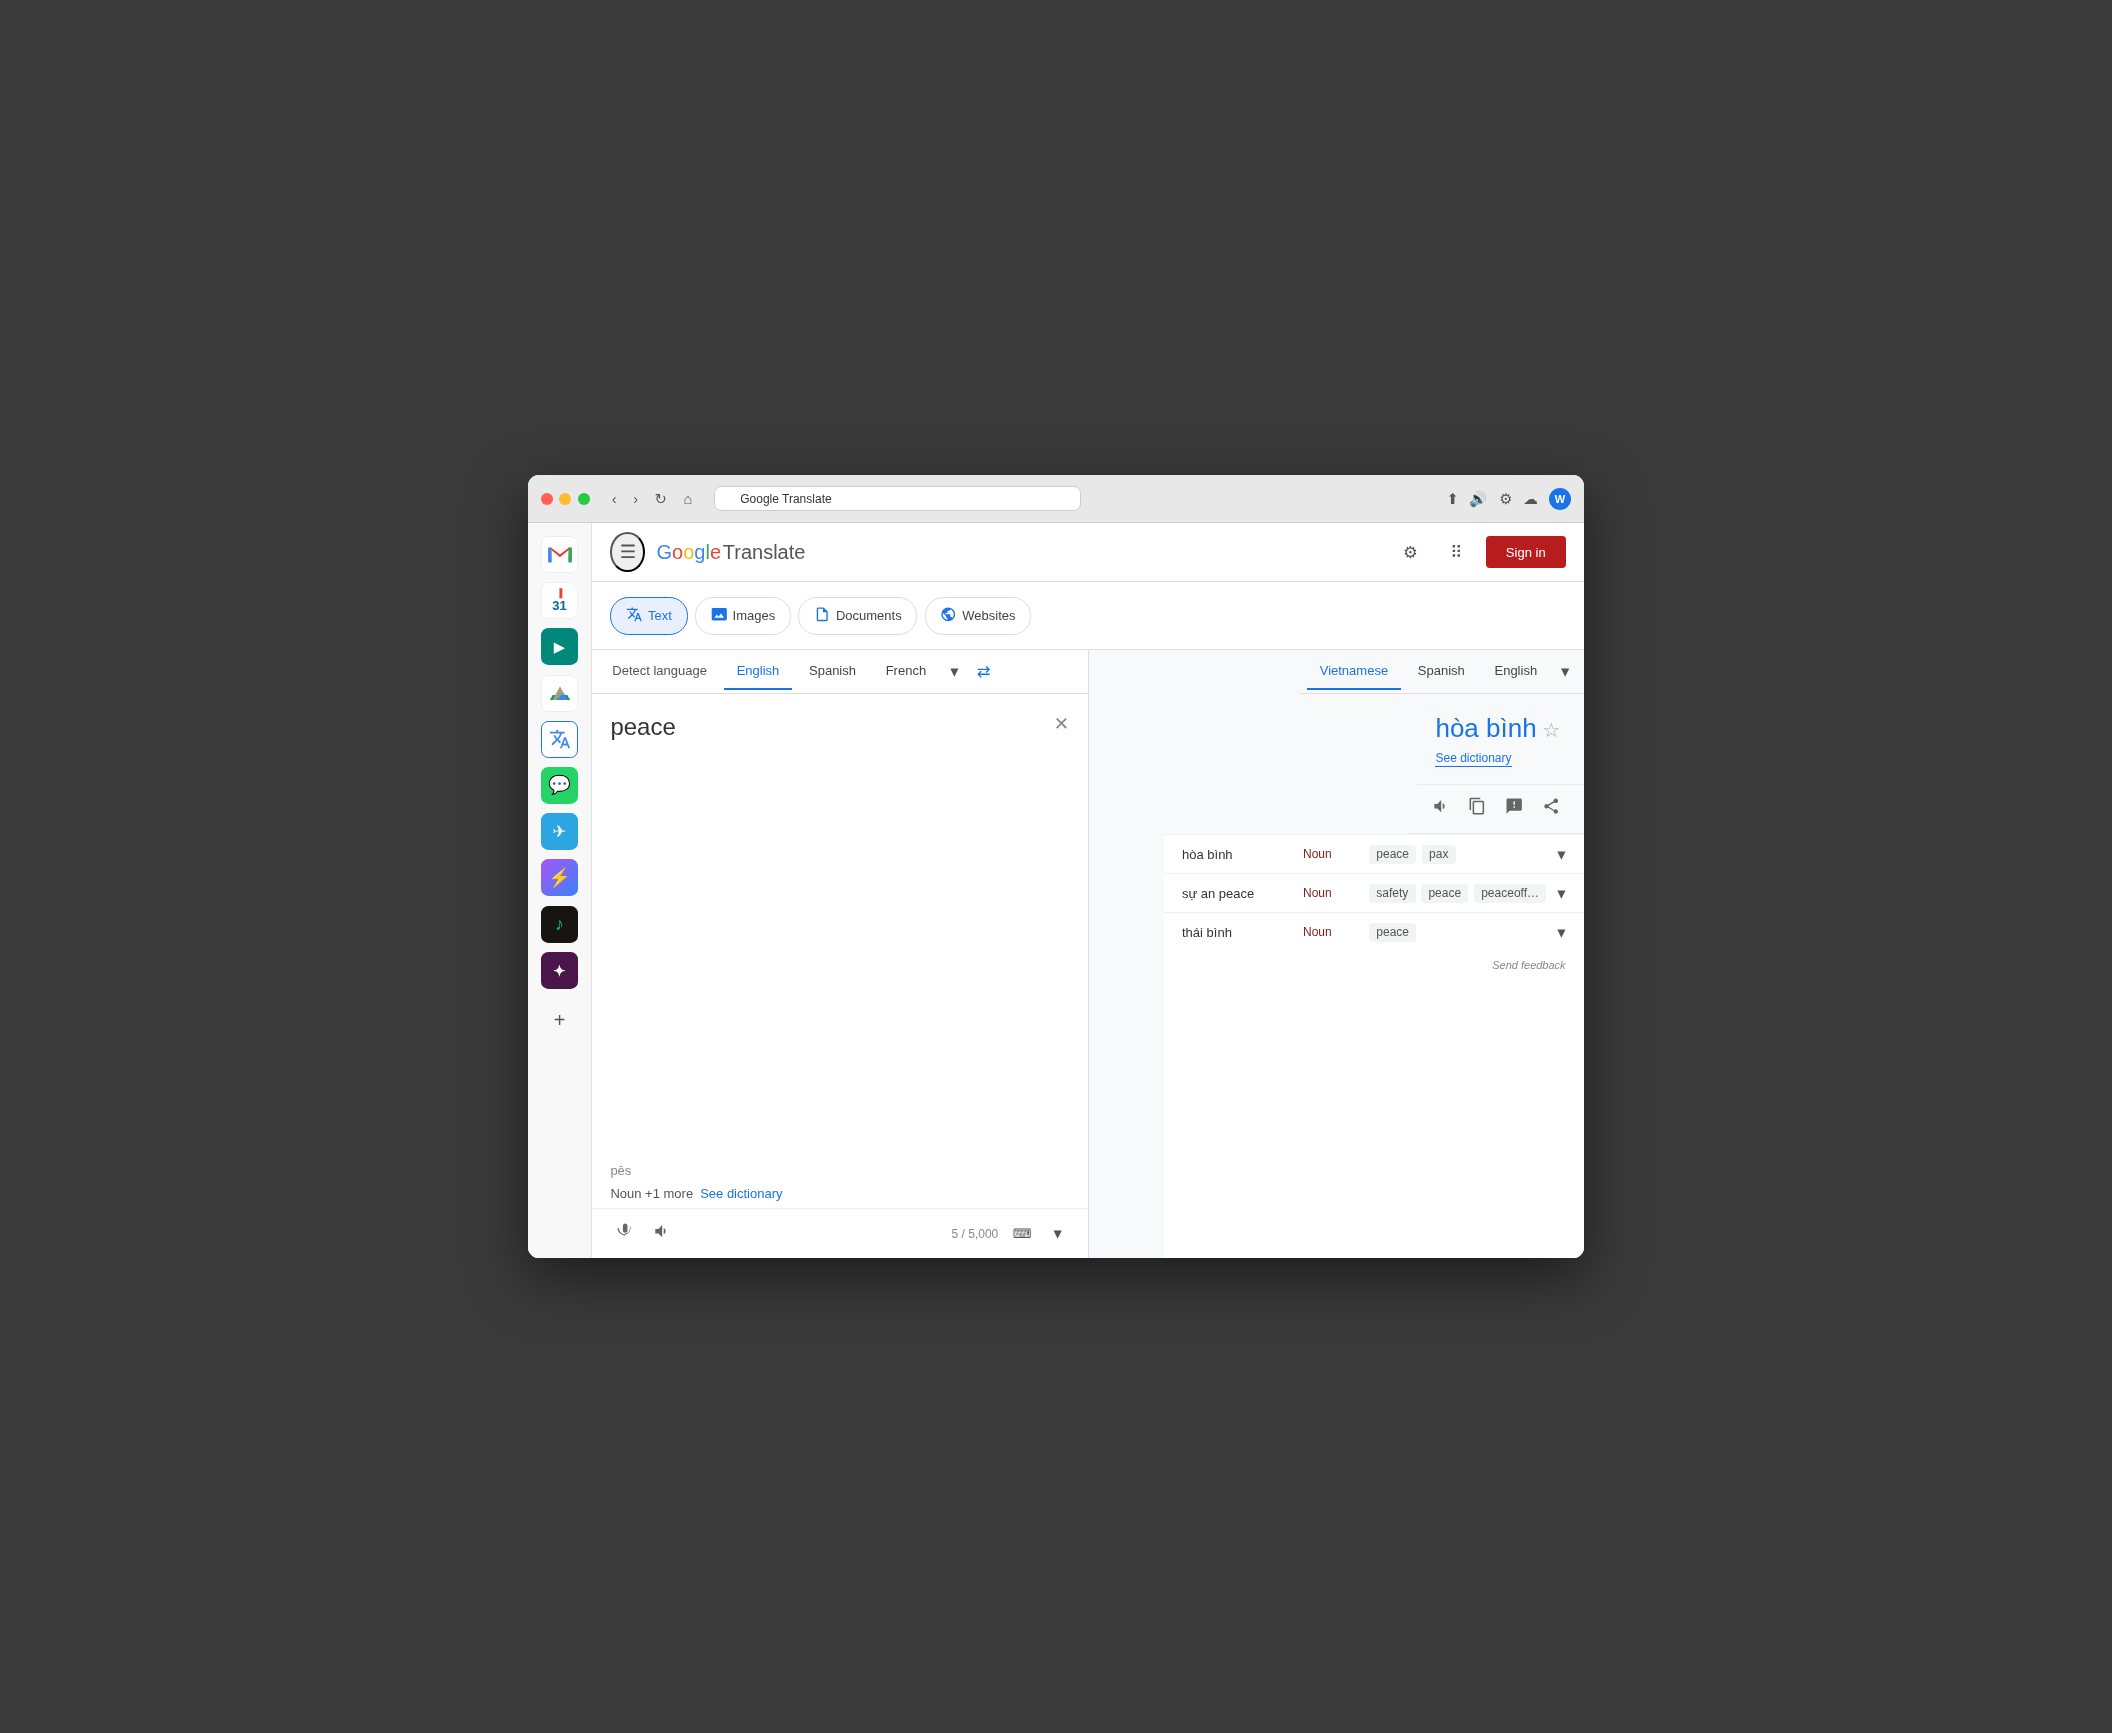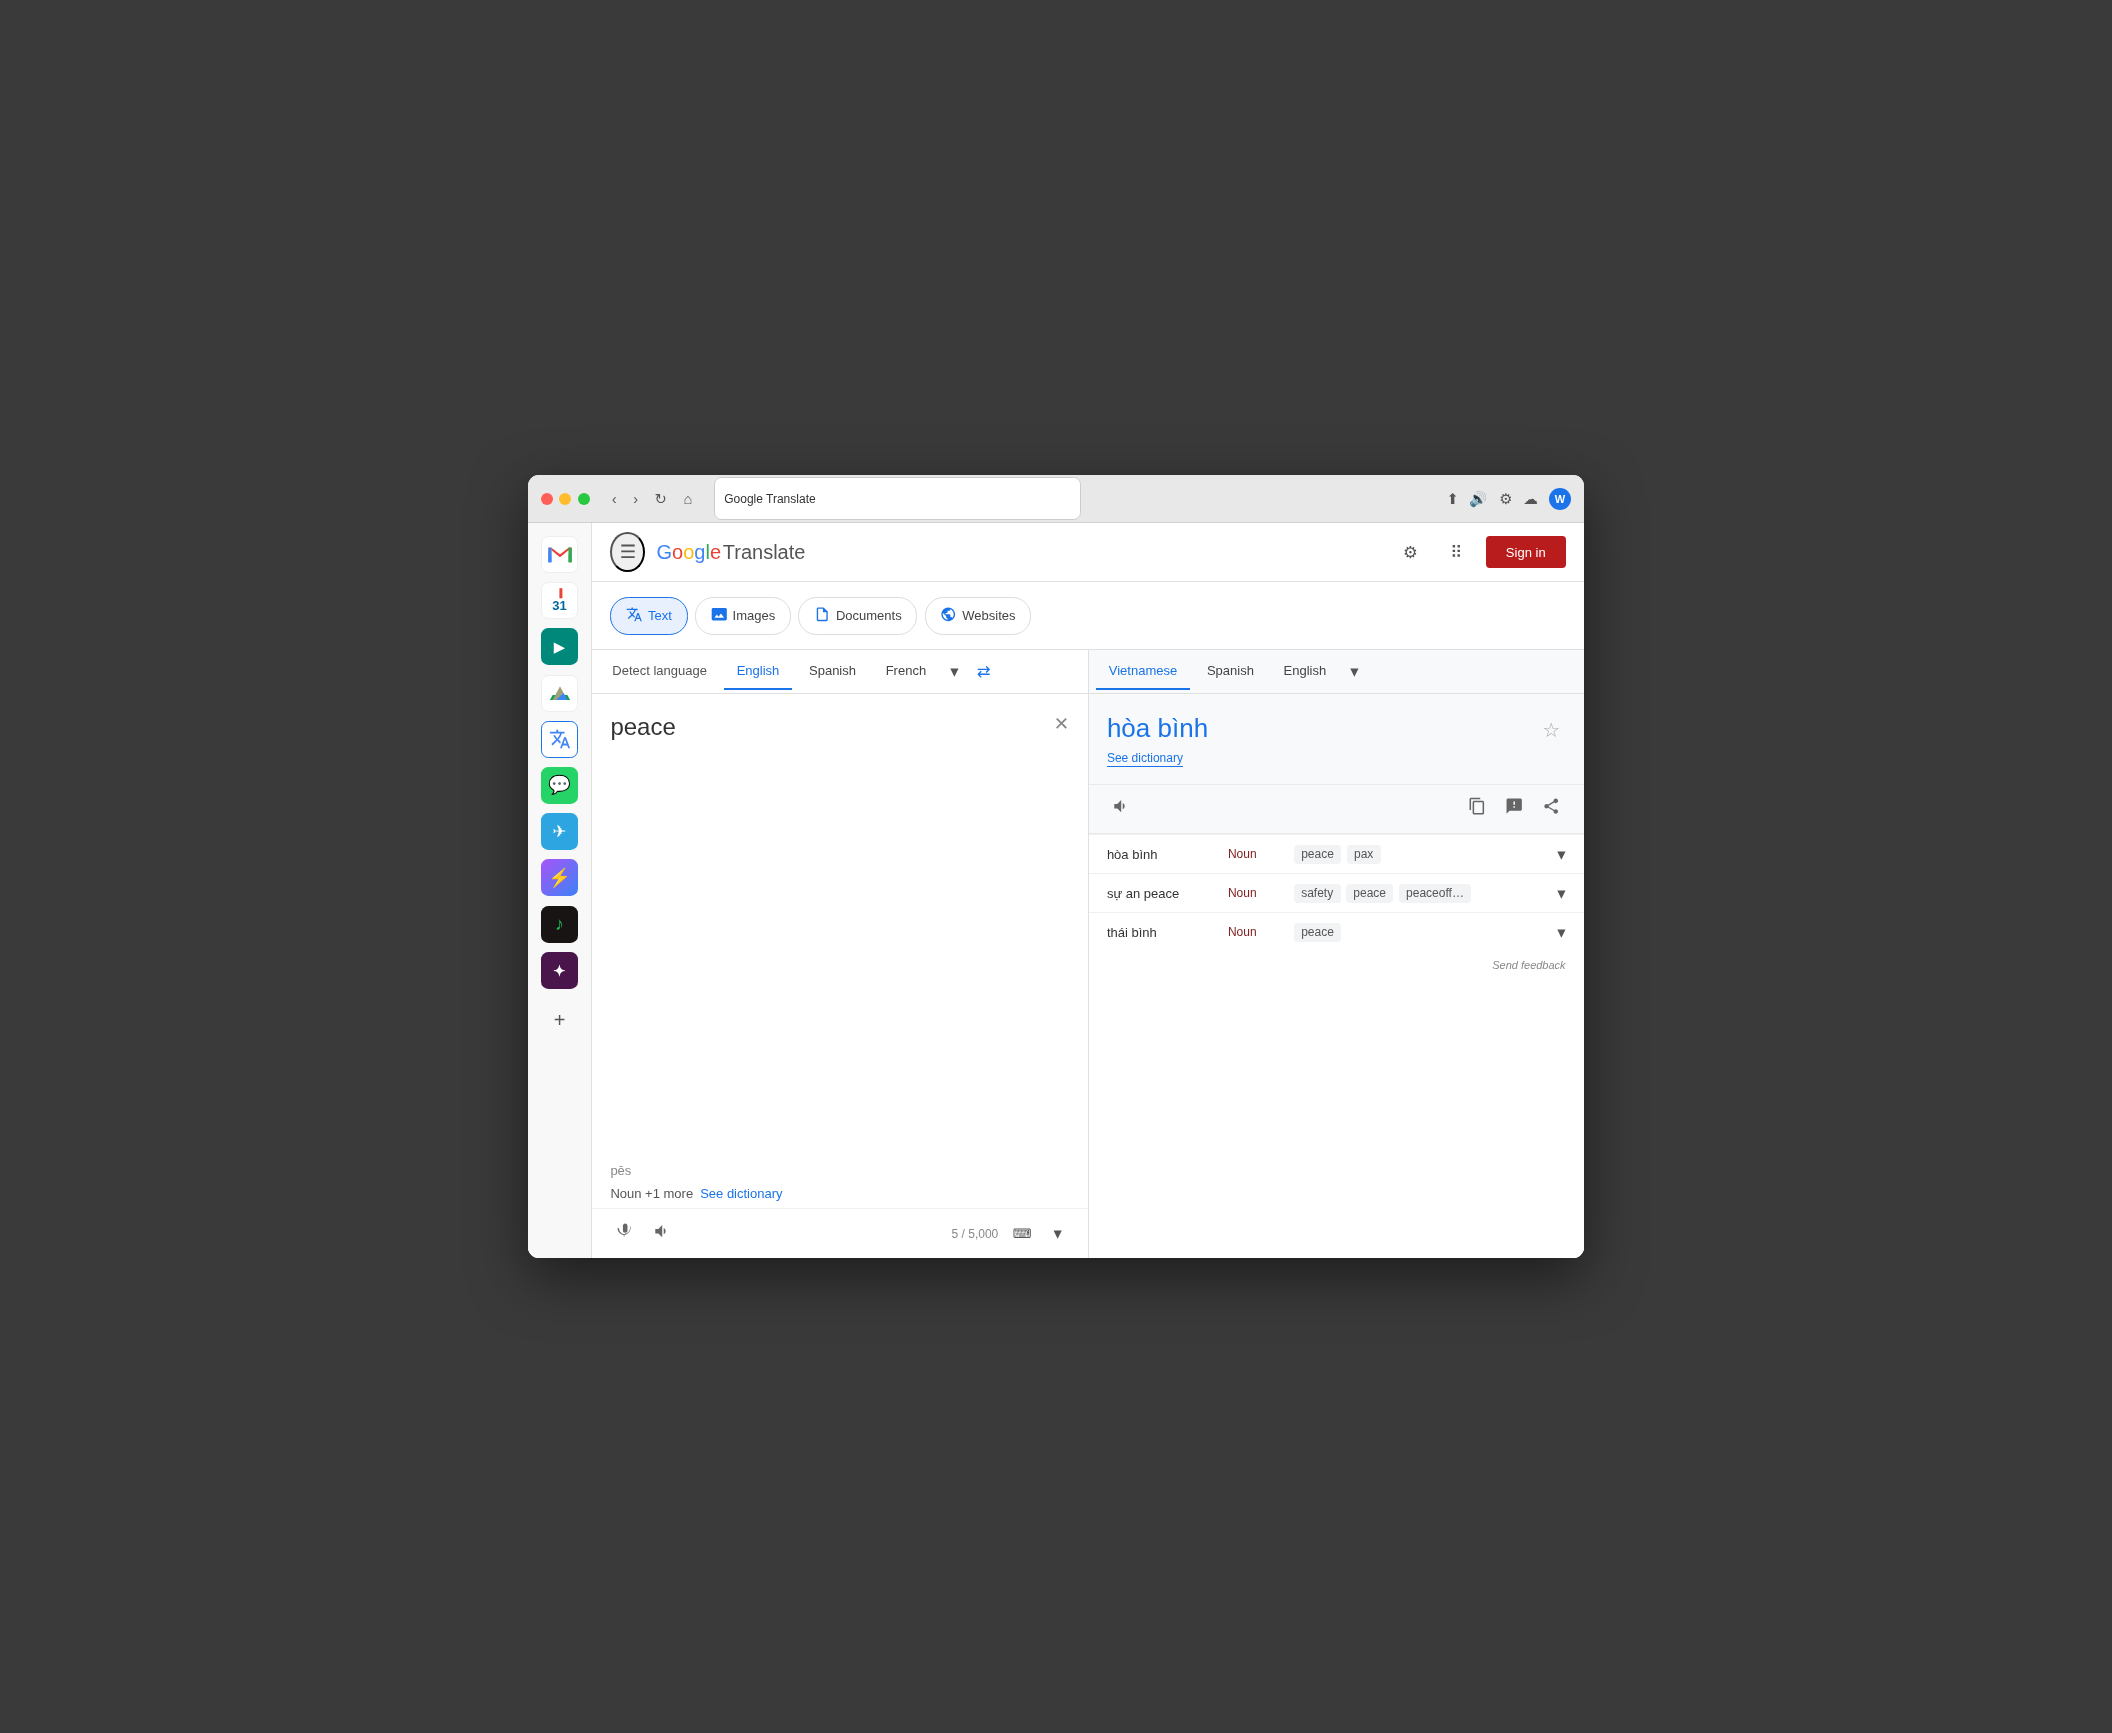--- a/index.html
+++ b/index.html
@@ -55,24 +55,24 @@
       padding: 3.7px 5.5px;
       border-radius: 3.7px;
     }
 
     .address-bar {
       flex: 1;
       max-width: 367px;
       background: white;
       border: 0.9px solid #ccc;
       border-radius: 7.3px;
-      height: 43px;
-      display: flex;
-      align-items: center;
-      padding: 0 9px;
+      height: 25px;
+      display: flex;
+      align-items: center;
+      padding: 0 25px;
       font-size: 12px;
       color: #333;
       margin: 0 7.3px;
     }
 
     .toolbar-icons {
       display: flex;
       gap: 11px;
       align-items: center;
       margin-left: auto;
@@ -350,20 +350,21 @@
       font-size: 13px;
       padding: 3.7px 7.3px;
     }
 
     
     .target-panel {
       flex: 1;
       display: flex;
       flex-direction: column;
       background: #f8f9fa;
+      align-items: flex-end;
     }
 
     .target-lang-selector {
       display: flex;
       align-items: center;
       padding: 3.7px 7.3px;
       border-bottom: 0.9px solid #e0e0e0;
       gap: 3.7px;
       background: #f8f9fa;
     }

